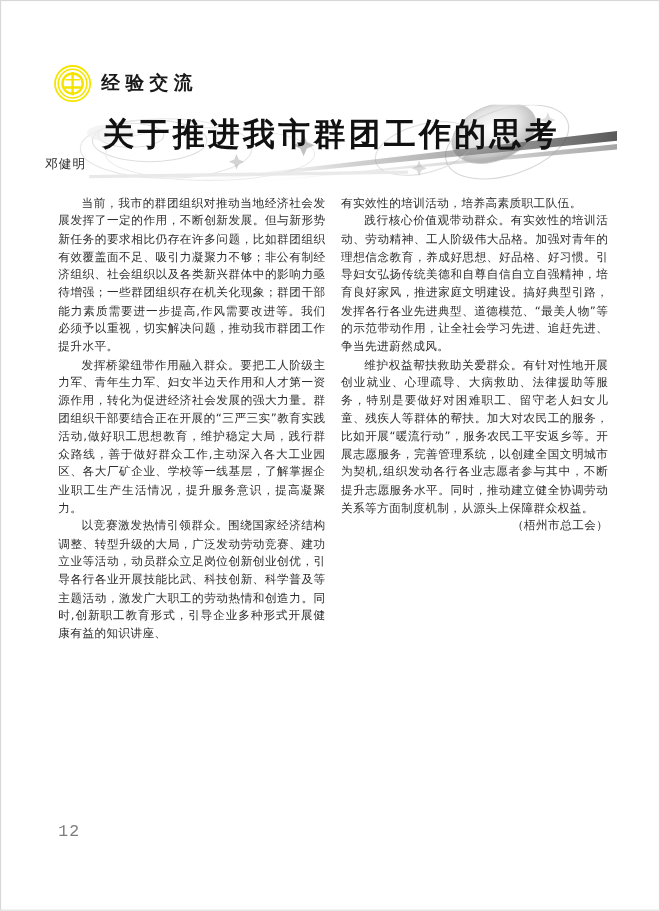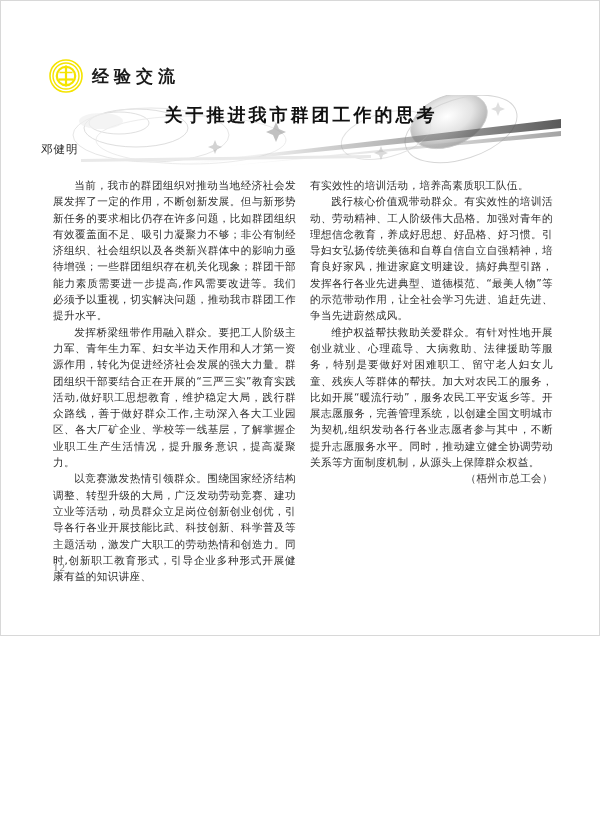--- a/index.html
+++ b/index.html
@@ -3,21 +3,21 @@
 <meta charset="utf-8">
 <style>
   html, body {
     margin: 0;
     padding: 0;
     background: #ffffff;
   }
   .page {
     position: relative;
     width: 600px;
-    height: 636px;
+    height: 828px;
     background: #ffffff;
     border: 1px solid #d8d8d8;
     box-sizing: border-box;
     overflow: hidden;
     font-family: "DejaVu Sans", "Liberation Sans", sans-serif;
   }
 
   
   .section-header {
     position: absolute;
@@ -58,21 +58,21 @@
     inset: 0;
     width: 100%;
     height: 100%;
   }
   .article-title {
     position: absolute;
     left: 0;
     right: 0;
     top: 9px;
     text-align: center;
-    font-size: 18px;
+    font-size: 29px;
     font-weight: bold;
     color: #111111;
     letter-spacing: 3px;
     line-height: 1.25;
     z-index: 3;
     font-family: "DejaVu Sans", "Liberation Sans", sans-serif;
   }
   .article-author {
     position: absolute;
     left: 0;
@@ -116,24 +116,24 @@
     text-indent: 0;
     text-align: left;
     text-align-last: right;
   }
 
   
   .page-number {
     position: absolute;
     left: 52px;
     bottom: 62px;
-    font-size: 11px;
+    font-size: 15px;
     color: #7d7d7d;
     letter-spacing: 1px;
-    font-family: Liberation Serif, serif;
+    font-family: Liberation Mono, monospace;
   }
 </style>
 </head>
 <body>
 
 <div class="page">
 
   <div class="section-header">
     <svg class="union-logo" viewBox="0 0 34 34" aria-hidden="true">
       <circle cx="17" cy="17" r="16" fill="none" stroke="#f5e400" stroke-width="1.6"></circle>

